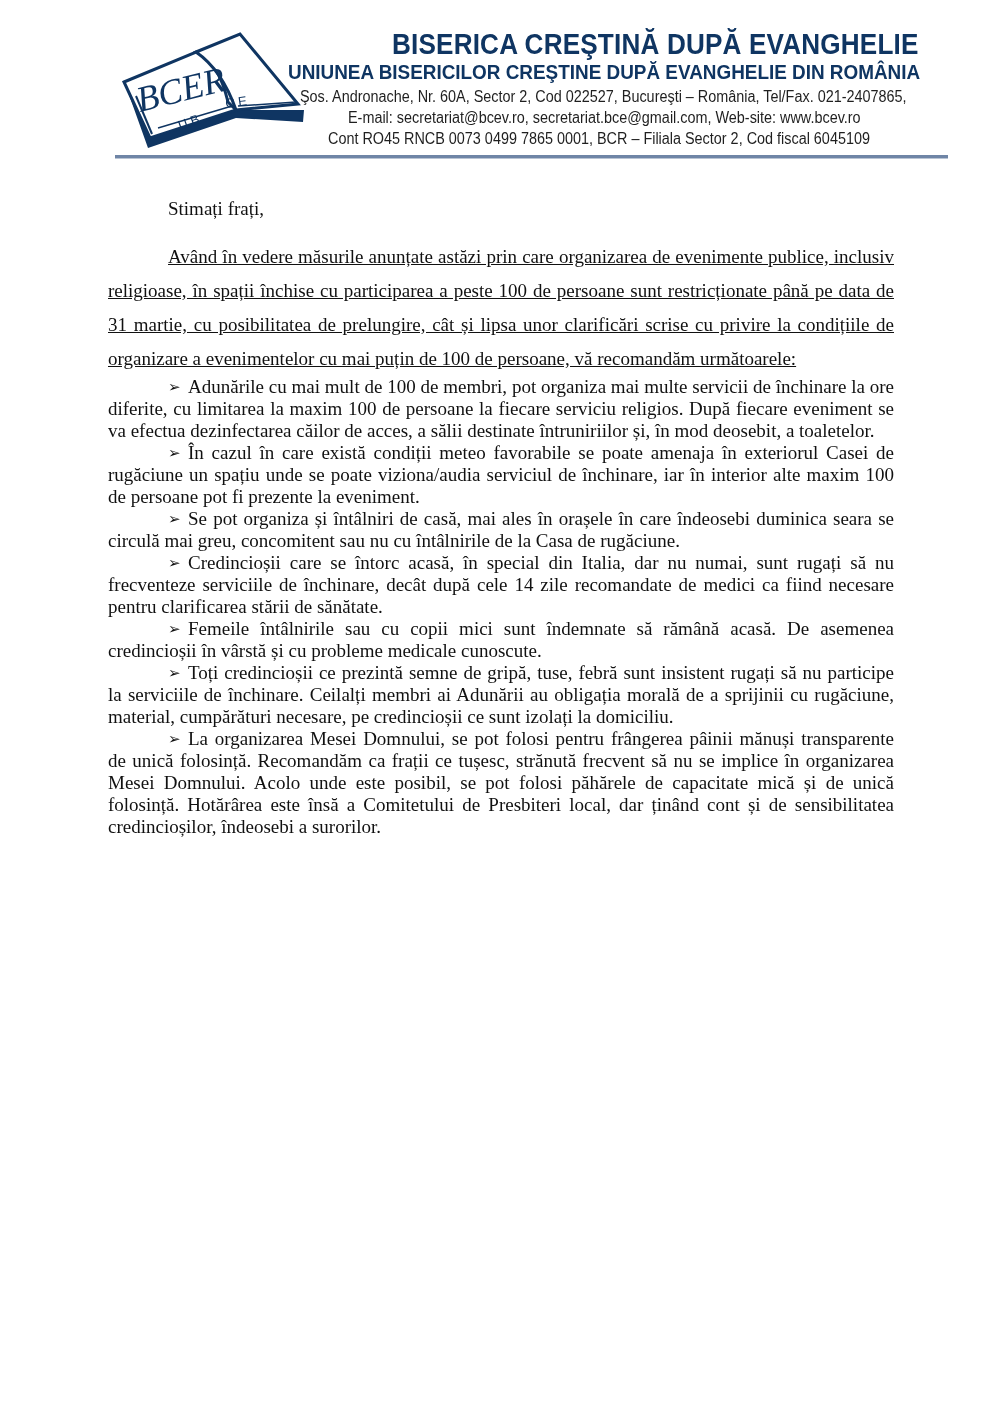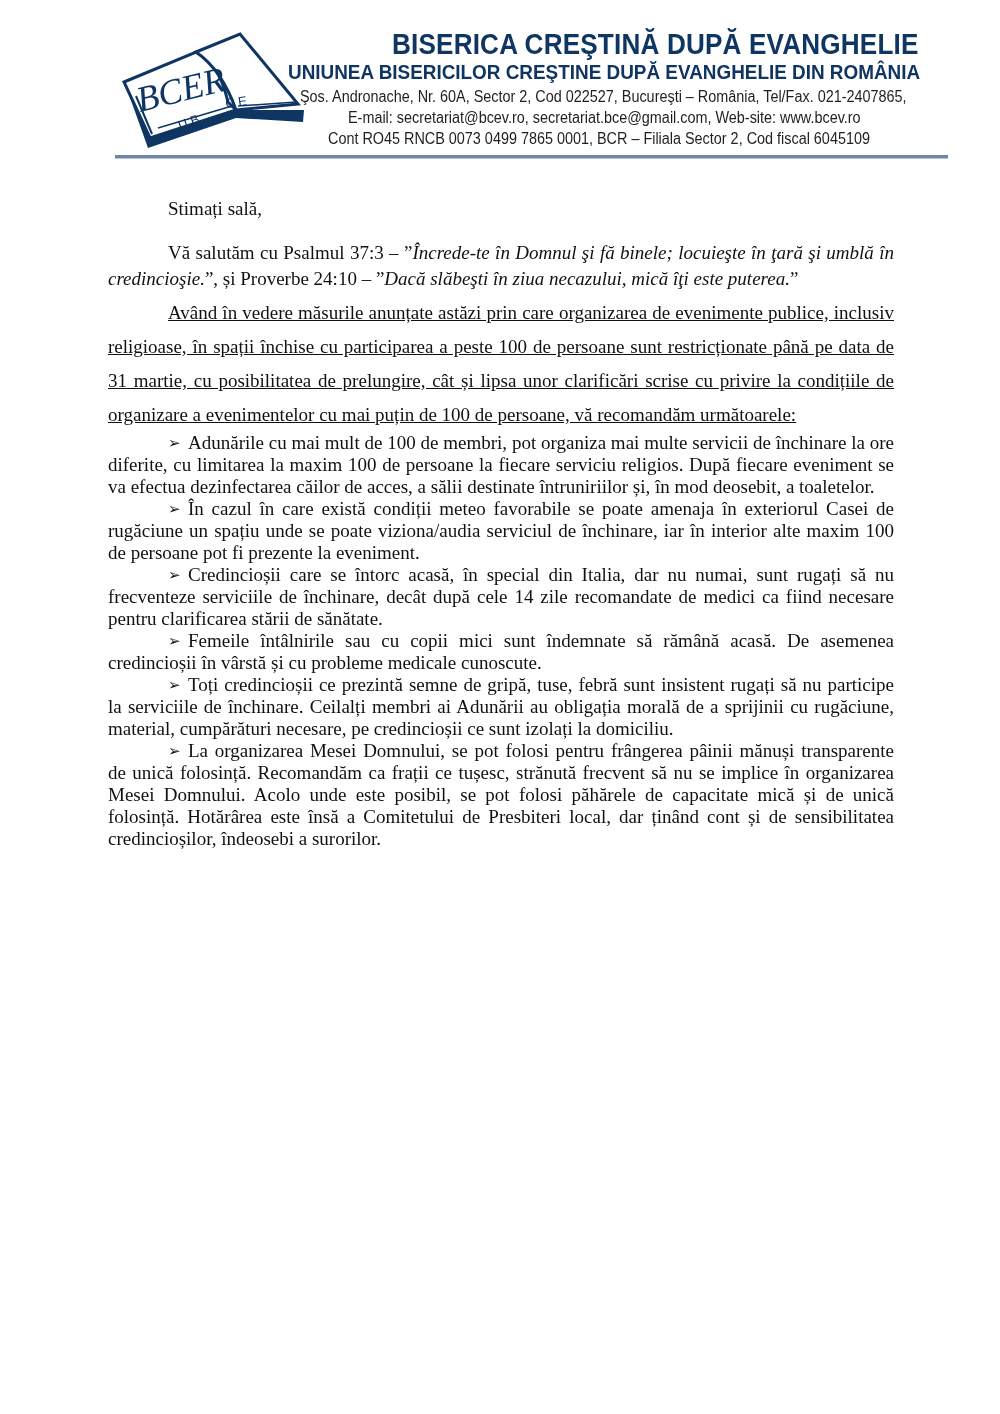--- a/index.html
+++ b/index.html
@@ -158,31 +158,31 @@
 
     <div class="org-name">BISERICA CREŞTINĂ DUPĂ EVANGHELIE</div>
     <div class="org-union">UNIUNEA BISERICILOR CREŞTINE DUPĂ EVANGHELIE DIN ROMÂNIA</div>
     <div class="addr addr-1">Şos. Andronache, Nr. 60A, Sector 2, Cod 022527, Bucureşti – România, Tel/Fax. 021-2407865,</div>
     <div class="addr addr-2">E-mail: secretariat@bcev.ro, secretariat.bce@gmail.com, Web-site: www.bcev.ro</div>
     <div class="addr addr-3">Cont RO45 RNCB 0073 0499 7865 0001, BCR – Filiala Sector 2, Cod fiscal 6045109</div>
     <div class="rule"></div>
   </div>
 
   <div class="content">
-    <p class="indent greeting">Stimați sală,</p>
+    <p class="indent greeting">Stimați frați,</p>
 
-    <p class="indent intro"><span>Vă salutăm cu Psalmul 37:3 – ”</span><i>Încrede-te în Domnul şi fă binele; locuieşte în ţară şi umblă în credincioşie.</i><span>”, și Proverbe 24:10 – ”</span><i>Dacă slăbeşti în ziua necazului, mică îţi este puterea.</i><span>”</span></p>
 
     <p class="indent lead">Având în vedere măsurile anunțate astăzi prin care organizarea de evenimente publice, inclusiv religioase, în spații închise cu participarea a peste 100 de persoane sunt restricționate până pe data de 31 martie, cu posibilitatea de prelungire, cât și lipsa unor clarificări scrise cu privire la condițiile de organizare a evenimentelor cu mai puțin de 100 de persoane, vă recomandăm următoarele:</p>
 
     <p class="indent bullet-item" style="margin-top:2px"><span class="arrow">➢</span><span>Adunările cu mai mult de 100 de membri, pot organiza mai multe servicii de închinare la ore diferite, cu limitarea la maxim 100 de persoane la fiecare serviciu religios. După fiecare eveniment se va efectua dezinfectarea căilor de acces, a sălii destinate întruniriilor și, în mod deosebit, a toaletelor.</span></p>
 
 
     <p class="indent bullet-item"><span class="arrow">➢</span><span>În cazul în care există condiții meteo favorabile se poate amenaja în exteriorul Casei de rugăciune un spațiu unde se poate viziona/audia serviciul de închinare, iar în interior alte maxim 100 de persoane pot fi prezente la eveniment.</span></p>
 
+    <p class="indent bullet-item"><span class="arrow">➢</span><span>Se pot organiza și întâlniri de casă, mai ales în orașele în care îndeosebi duminica seara se circulă mai greu, concomitent sau nu cu întâlnirile de la Casa de rugăciune.</span></p>
 
     <p class="indent bullet-item"><span class="arrow">➢</span><span>Credincioșii care se întorc acasă, în special din Italia, dar nu numai, sunt rugați să nu frecventeze serviciile de închinare, decât după cele 14 zile recomandate de medici ca fiind necesare pentru clarificarea stării de sănătate.</span></p>
 
     <p class="indent bullet-item"><span class="arrow">➢</span><span>Femeile întâlnirile sau cu copii mici sunt îndemnate să rămână acasă. De asemenea credincioșii în vârstă și cu probleme medicale cunoscute.</span></p>
 
     <p class="indent bullet-item"><span class="arrow">➢</span><span>Toți credincioșii ce prezintă semne de gripă, tuse, febră sunt insistent rugați să nu participe la serviciile de închinare. Ceilalți membri ai Adunării au obligația morală de a sprijinii cu rugăciune, material, cumpărături necesare, pe credincioșii ce sunt izolați la domiciliu.</span></p>
 
     <p class="indent bullet-item"><span class="arrow">➢</span><span>La organizarea Mesei Domnului, se pot folosi pentru frângerea pâinii mănuși transparente de unică folosință. Recomandăm ca frații ce tușesc, strănută frecvent să nu se implice în organizarea Mesei Domnului. Acolo unde este posibil, se pot folosi păhărele de capacitate mică și de unică folosință. Hotărârea este însă a Comitetului de Presbiteri local, dar ținând cont și de sensibilitatea credincioșilor, îndeosebi a surorilor.</span></p>
   </div>
 </div>

